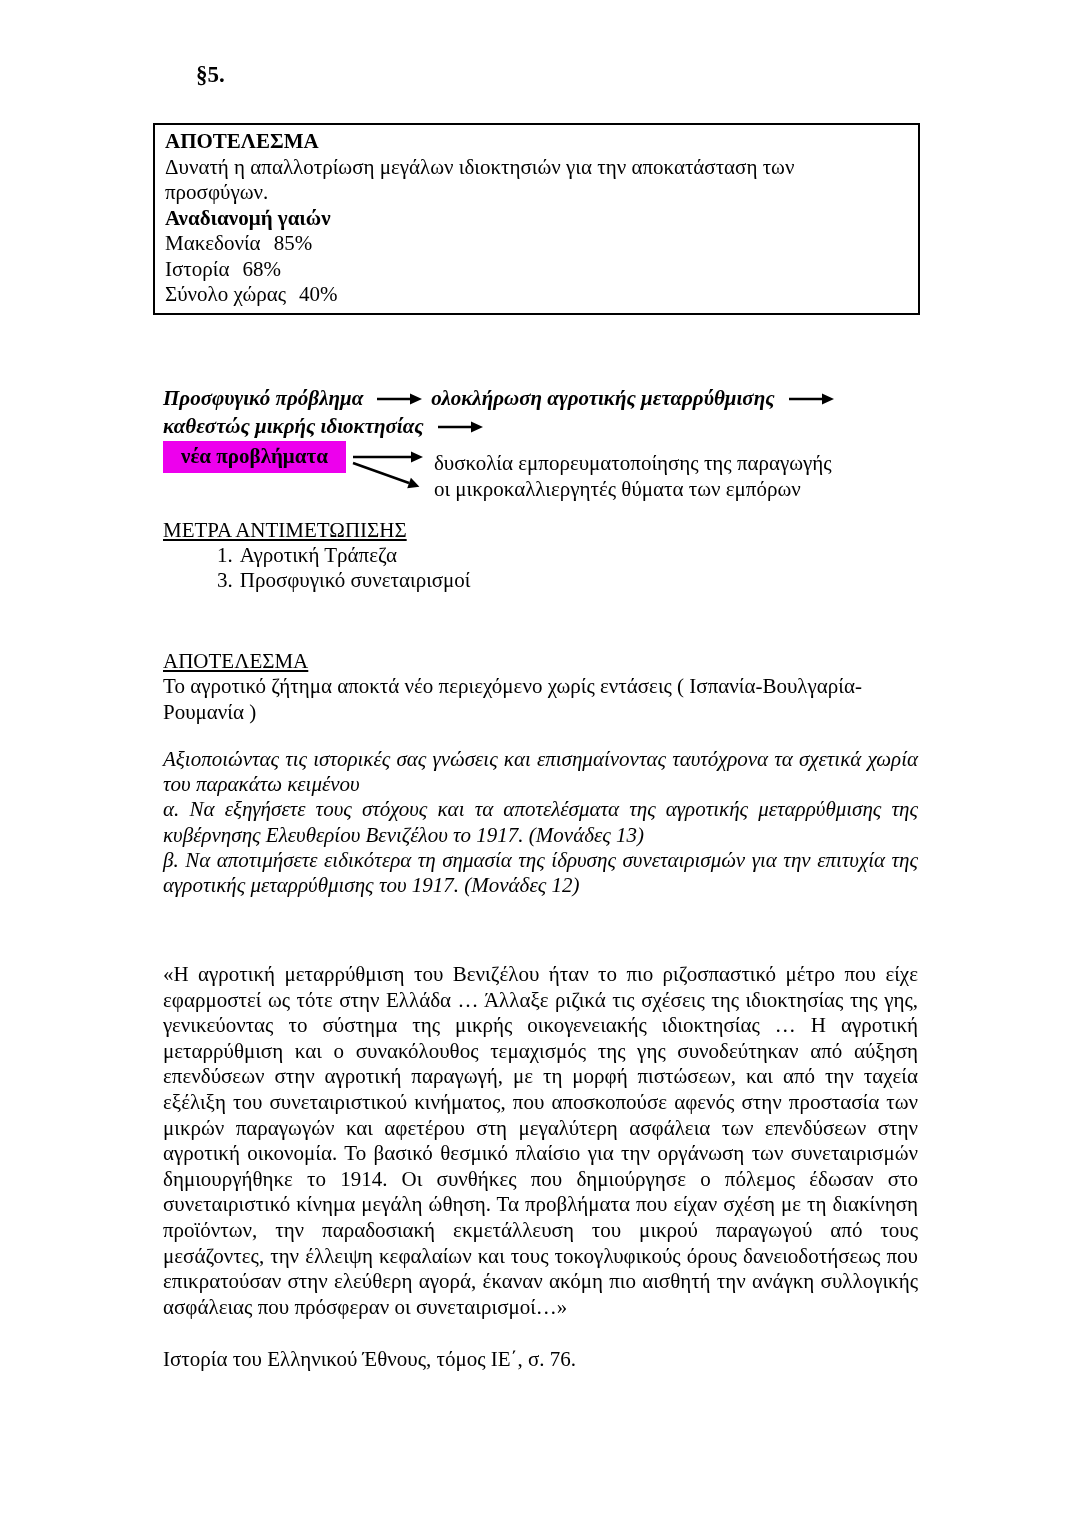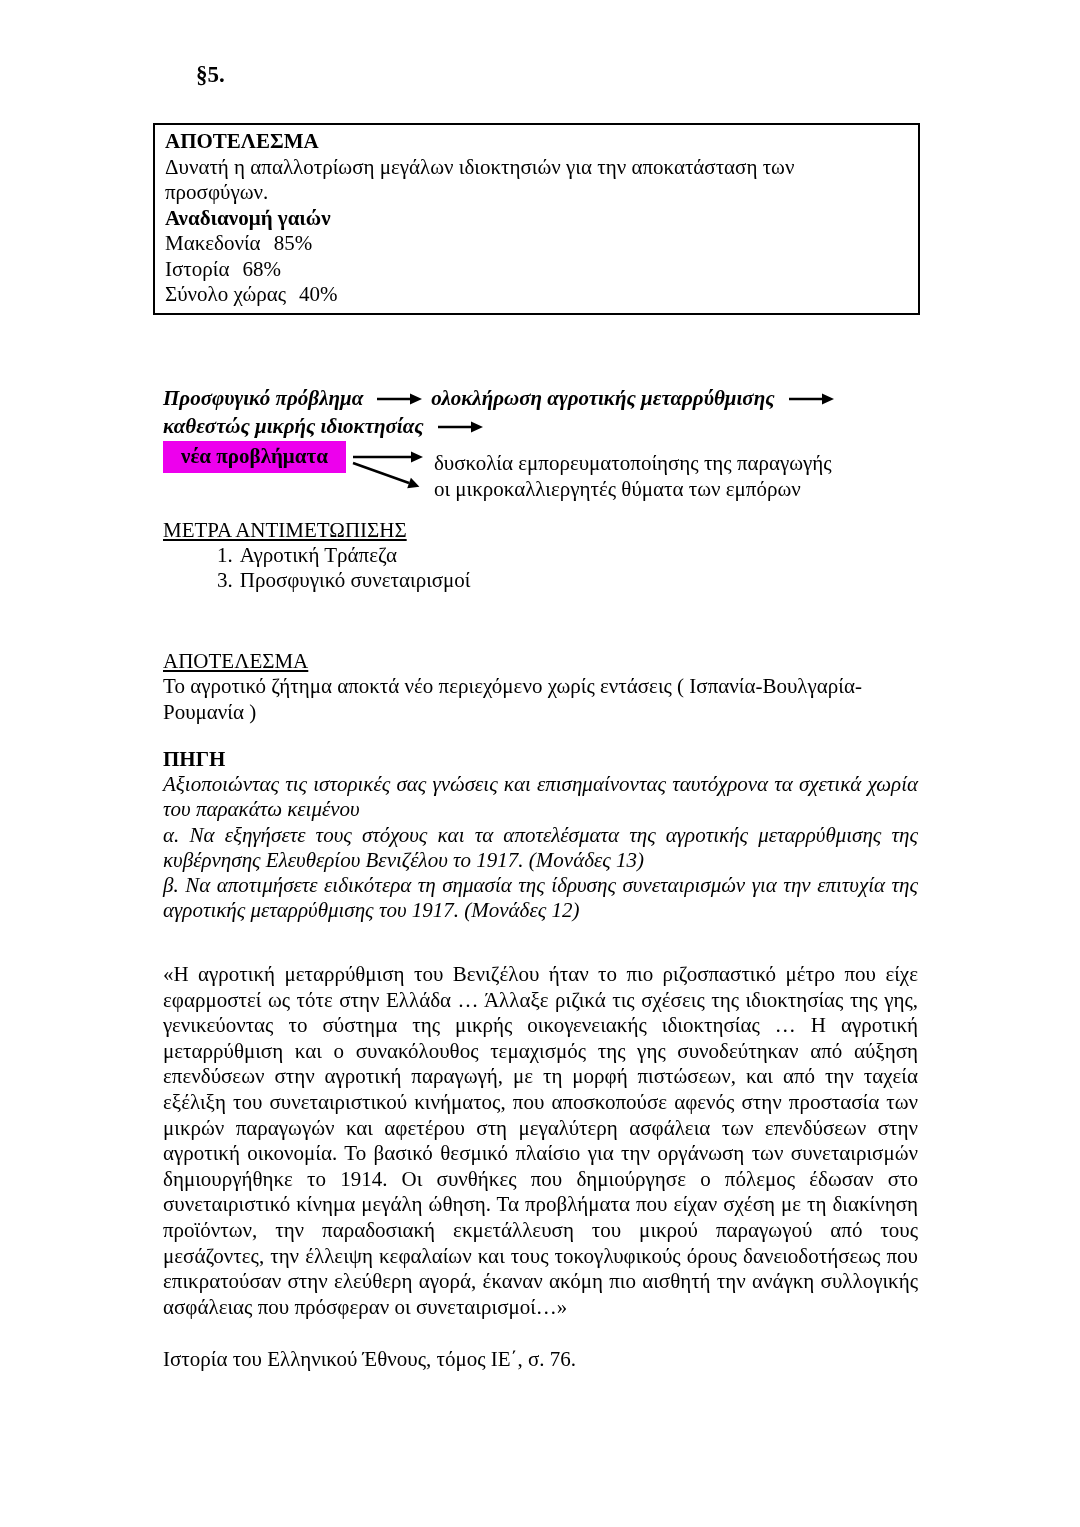--- a/index.html
+++ b/index.html
@@ -116,21 +116,20 @@
     <div class="mitem"><span>1.</span><span class="mtext">Αγροτική Τράπεζα</span></div>
     <div class="mitem"><span>3.</span><span class="mtext">Προσφυγικό συνεταιρισμοί</span></div>
   </div>
 
   <div class="abs result2">
     <div class="u heading">ΑΠΟΤΕΛΕΣΜΑ</div>
     <div>Το αγροτικό ζήτημα αποκτά νέο περιεχόμενο χωρίς εντάσεις ( Ισπανία-Βουλγαρία-Ρουμανία )</div>
   </div>
 
   <div class="abs source">
-    <div class="b">ΠΗΓΗ</div>
     <div class="i just">Αξιοποιώντας τις ιστορικές σας γνώσεις και επισημαίνοντας ταυτόχρονα τα σχετικά χωρία του παρακάτω κειμένου</div>
     <div class="i just">α. Να εξηγήσετε τους στόχους και τα αποτελέσματα της αγροτικής μεταρρύθμισης της κυβέρνησης Ελευθερίου Βενιζέλου το 1917. (Μονάδες 13)</div>
     <div class="i just">β. Να αποτιμήσετε ειδικότερα τη σημασία της ίδρυσης συνεταιρισμών για την επιτυχία της αγροτικής μεταρρύθμισης του 1917. (Μονάδες 12)</div>
   </div>
 
   <div class="abs quote just">«Η αγροτική μεταρρύθμιση του Βενιζέλου ήταν το πιο ριζοσπαστικό μέτρο που είχε εφαρμοστεί ως τότε στην Ελλάδα … Άλλαξε ριζικά τις σχέσεις της ιδιοκτησίας της γης, γενικεύοντας το σύστημα της μικρής οικογενειακής ιδιοκτησίας … Η αγροτική μεταρρύθμιση και ο συνακόλουθος τεμαχισμός της γης συνοδεύτηκαν από αύξηση επενδύσεων στην αγροτική παραγωγή, με τη μορφή πιστώσεων, και από την ταχεία εξέλιξη του συνεταιριστικού κινήματος, που αποσκοπούσε αφενός στην προστασία των μικρών παραγωγών και αφετέρου στη μεγαλύτερη ασφάλεια των επενδύσεων στην αγροτική οικονομία. Το βασικό θεσμικό πλαίσιο για την οργάνωση των συνεταιρισμών δημιουργήθηκε το 1914. Οι συνθήκες που δημιούργησε ο πόλεμος έδωσαν στο συνεταιριστικό κίνημα μεγάλη ώθηση. Τα προβλήματα που είχαν σχέση με τη διακίνηση προϊόντων, την παραδοσιακή εκμετάλλευση του μικρού παραγωγού από τους μεσάζοντες, την έλλειψη κεφαλαίων και τους τοκογλυφικούς όρους δανειοδοτήσεως που επικρατούσαν στην ελεύθερη αγορά, έκαναν ακόμη πιο αισθητή την ανάγκη συλλογικής ασφάλειας που πρόσφεραν οι συνεταιρισμοί…»</div>
 
   <div class="abs citation">Ιστορία του Ελληνικού Έθνους, τόμος ΙΕ΄, σ. 76.</div>
 
 

